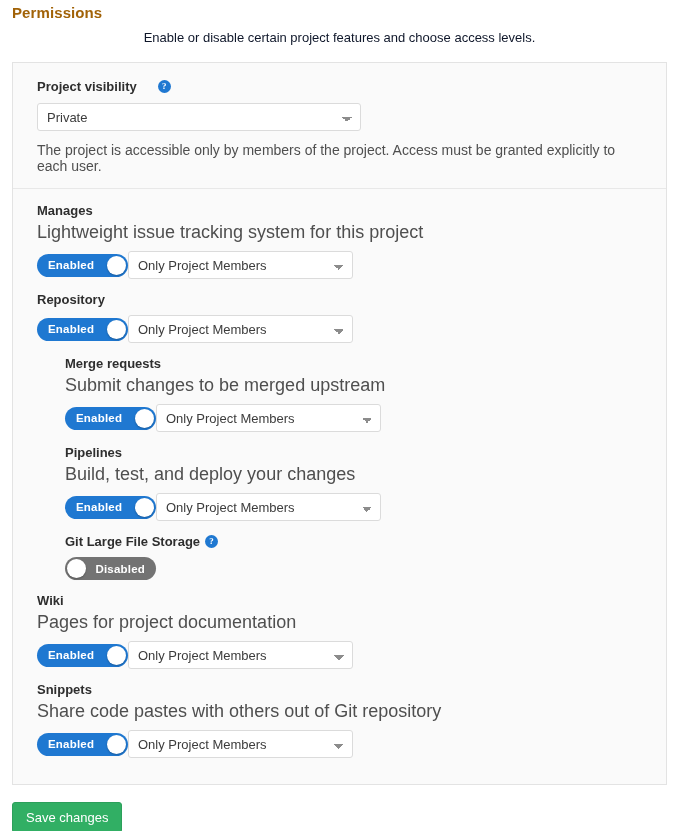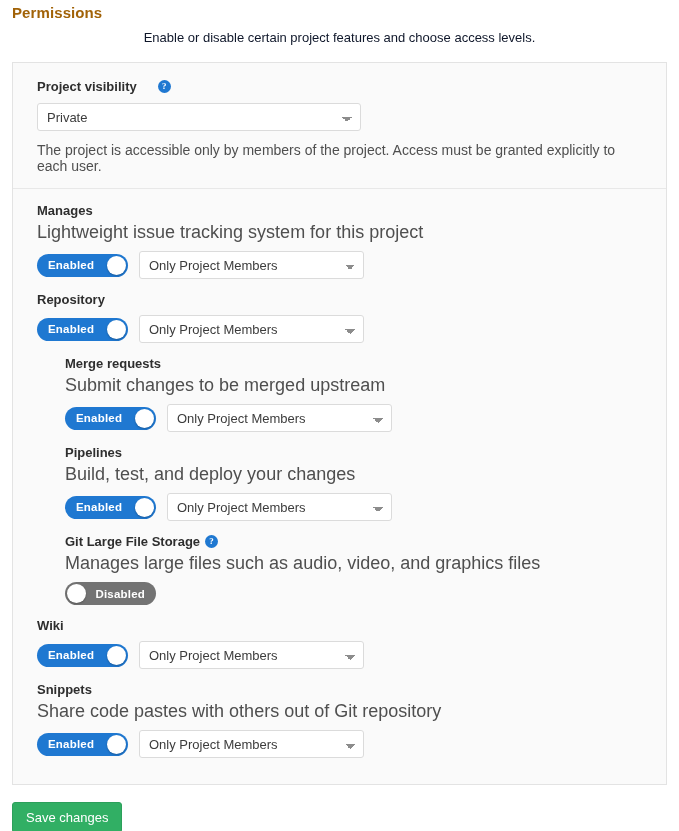--- a/index.html
+++ b/index.html
@@ -122,21 +122,20 @@
     gap: 5px;
   }
   .feature-desc {
     font-size: 18px;
     color: #4f4f4f;
     margin-top: 4px;
   }
   .control-row {
     display: flex;
     align-items: center;
-    gap: 11px;
     margin-top: 8px;
     margin-bottom: 13px;
   }
 
   
   .toggle {
     position: relative;
     width: 91px;
     height: 23px;
     border-radius: 12px;
@@ -267,33 +266,33 @@
             <option>Only Project Members</option>
           </select>
         </div>
       </div>
 
       <div class="feature indent">
         <div class="feature-title">
           <span>Git Large File Storage</span>
           <span class="help-icon">?</span>
         </div>
-        <div class="feature-desc">Manages large files such as audio, video, and graphics files</div>
         <div class="control-row">
           <button class="toggle off">
             <span class="t-label">Disabled</span>
             <span class="knob"></span>
           </button>
         </div>
       </div>
 
       <div class="feature">
         <div class="feature-title">
           <span>Wiki</span>
         </div>
+        <div class="feature-desc">Pages for project documentation</div>
         <div class="control-row">
           <button class="toggle on">
             <span class="t-label">Enabled</span>
             <span class="knob"></span>
           </button>
           <select class="gl-select narrow" style="margin-top:0">
             <option>Only Project Members</option>
           </select>
         </div>
       </div>

